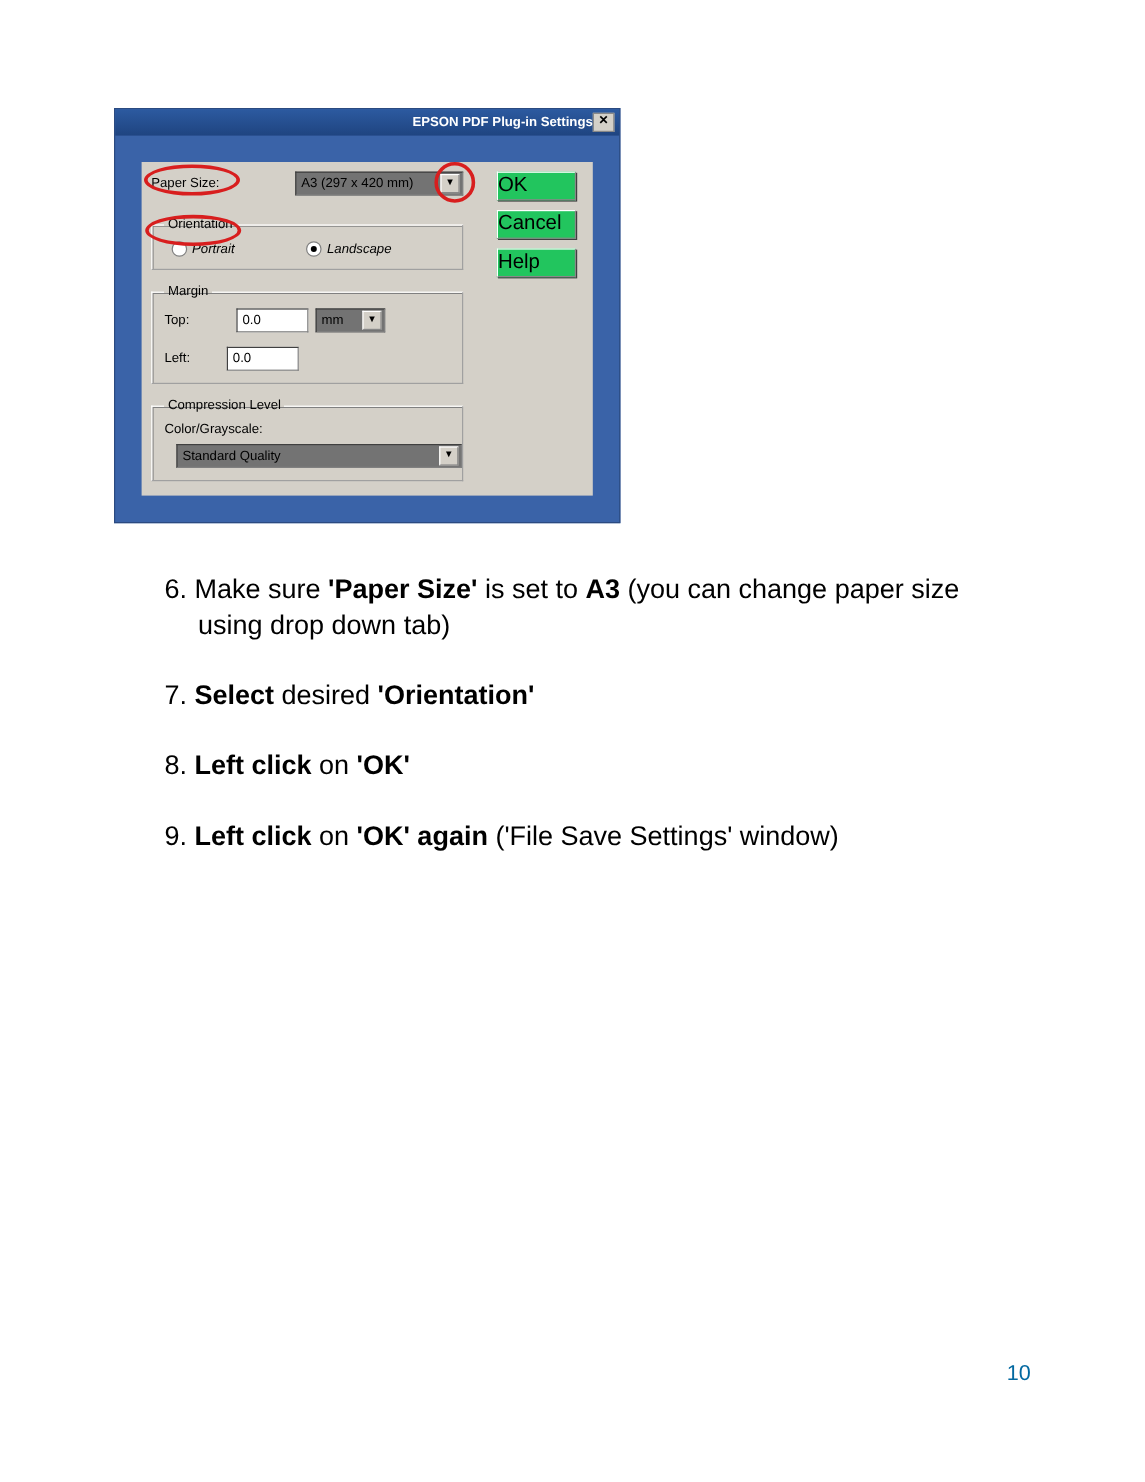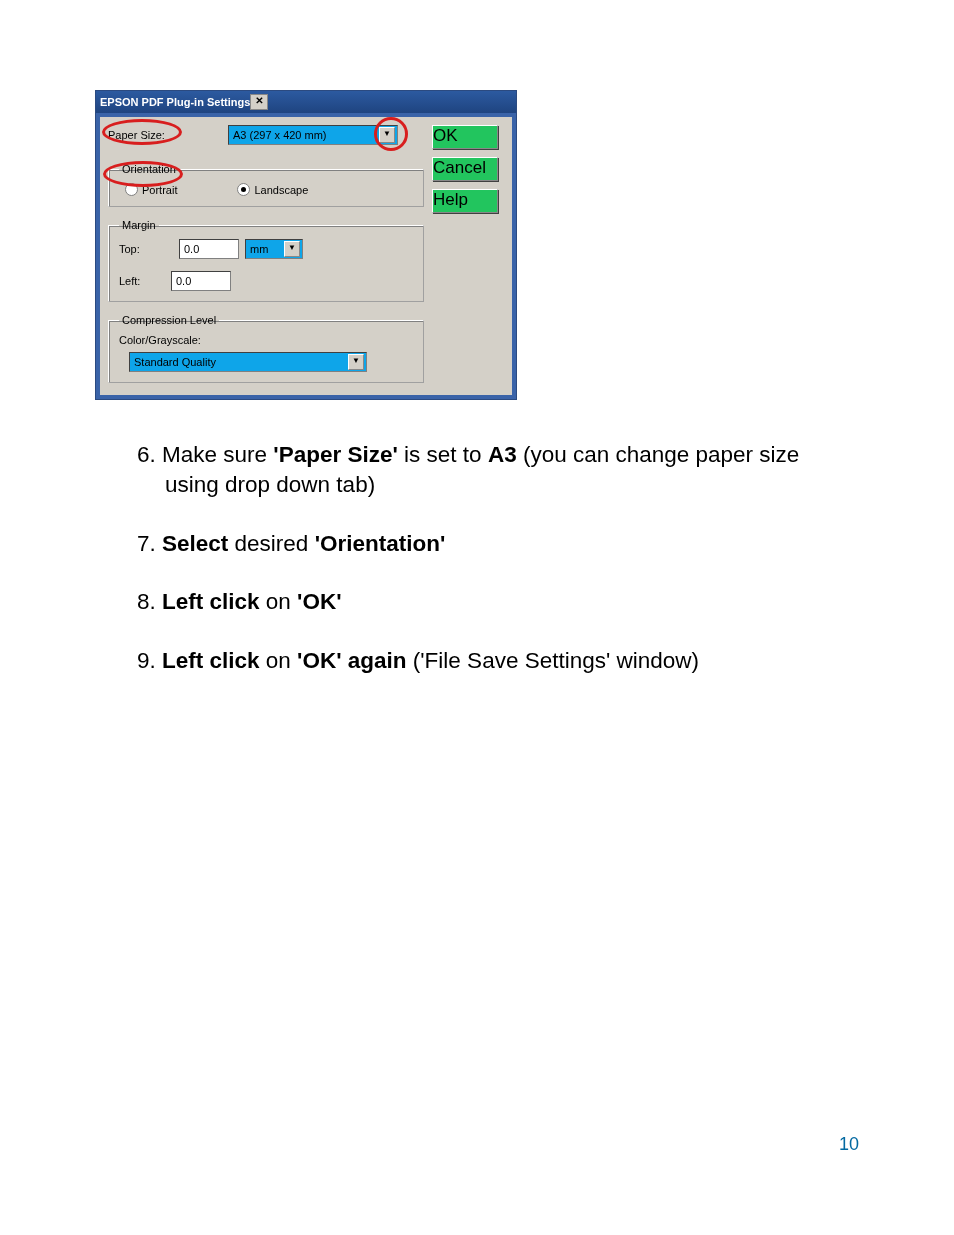--- a/index.html
+++ b/index.html
@@ -22,40 +22,41 @@
     border: 1px solid #2b4a80;
     font-size: 11px;
     margin-bottom: 40px;
   }
   .titlebar {
     background: linear-gradient(#2c5aa0, #1f4480);
     color: #fff;
     font-weight: bold;
     padding: 3px 4px;
     display: flex;
-    justify-content: flex-start;
+    justify-content: flex-end;
     align-items: center;
   }
   .close-btn {
     background: #d4d0c8;
     color: #000;
     width: 16px;
     height: 14px;
     border: 1px solid #888;
     font-size: 10px;
     line-height: 12px;
     text-align: center;
     font-weight: bold;
   }
   .dialog-body {
     background: #d4d0c8;
-    margin: 4px;
+    margin: 22px;
     padding: 8px 8px 12px 8px;
     position: relative;
     display: flex;
+    gap: 20px;
   }
   .left-col {
     flex: 1;
   }
   .right-col {
     width: 72px;
     margin-left: 8px;
   }
   .win-btn {
     background: #22c55e;
@@ -74,21 +75,21 @@
     display: flex;
     align-items: center;
     margin-bottom: 12px;
     position: relative;
   }
   .label {
     width: 90px;
     color: #000;
   }
   .combo {
-    background: #0ea5e9;
+    background: #737373;
     border: 1px solid #808080;
     border-top-color: #404040;
     border-left-color: #404040;
     height: 18px;
     display: flex;
     align-items: center;
     padding: 0 2px 0 4px;
     font-size: 11px;
     justify-content: space-between;
   }
@@ -123,20 +124,21 @@
     position: relative;
   }
   fieldset.group legend {
     padding: 0 3px;
     font-size: 11px;
   }
   .radio-row {
     display: flex;
     gap: 60px;
     padding-left: 6px;
+    font-style: italic;
   }
   .radio {
     display: flex;
     align-items: center;
     gap: 4px;
   }
   .radio-dot {
     width: 11px;
     height: 11px;
     border: 1px solid #808080;

